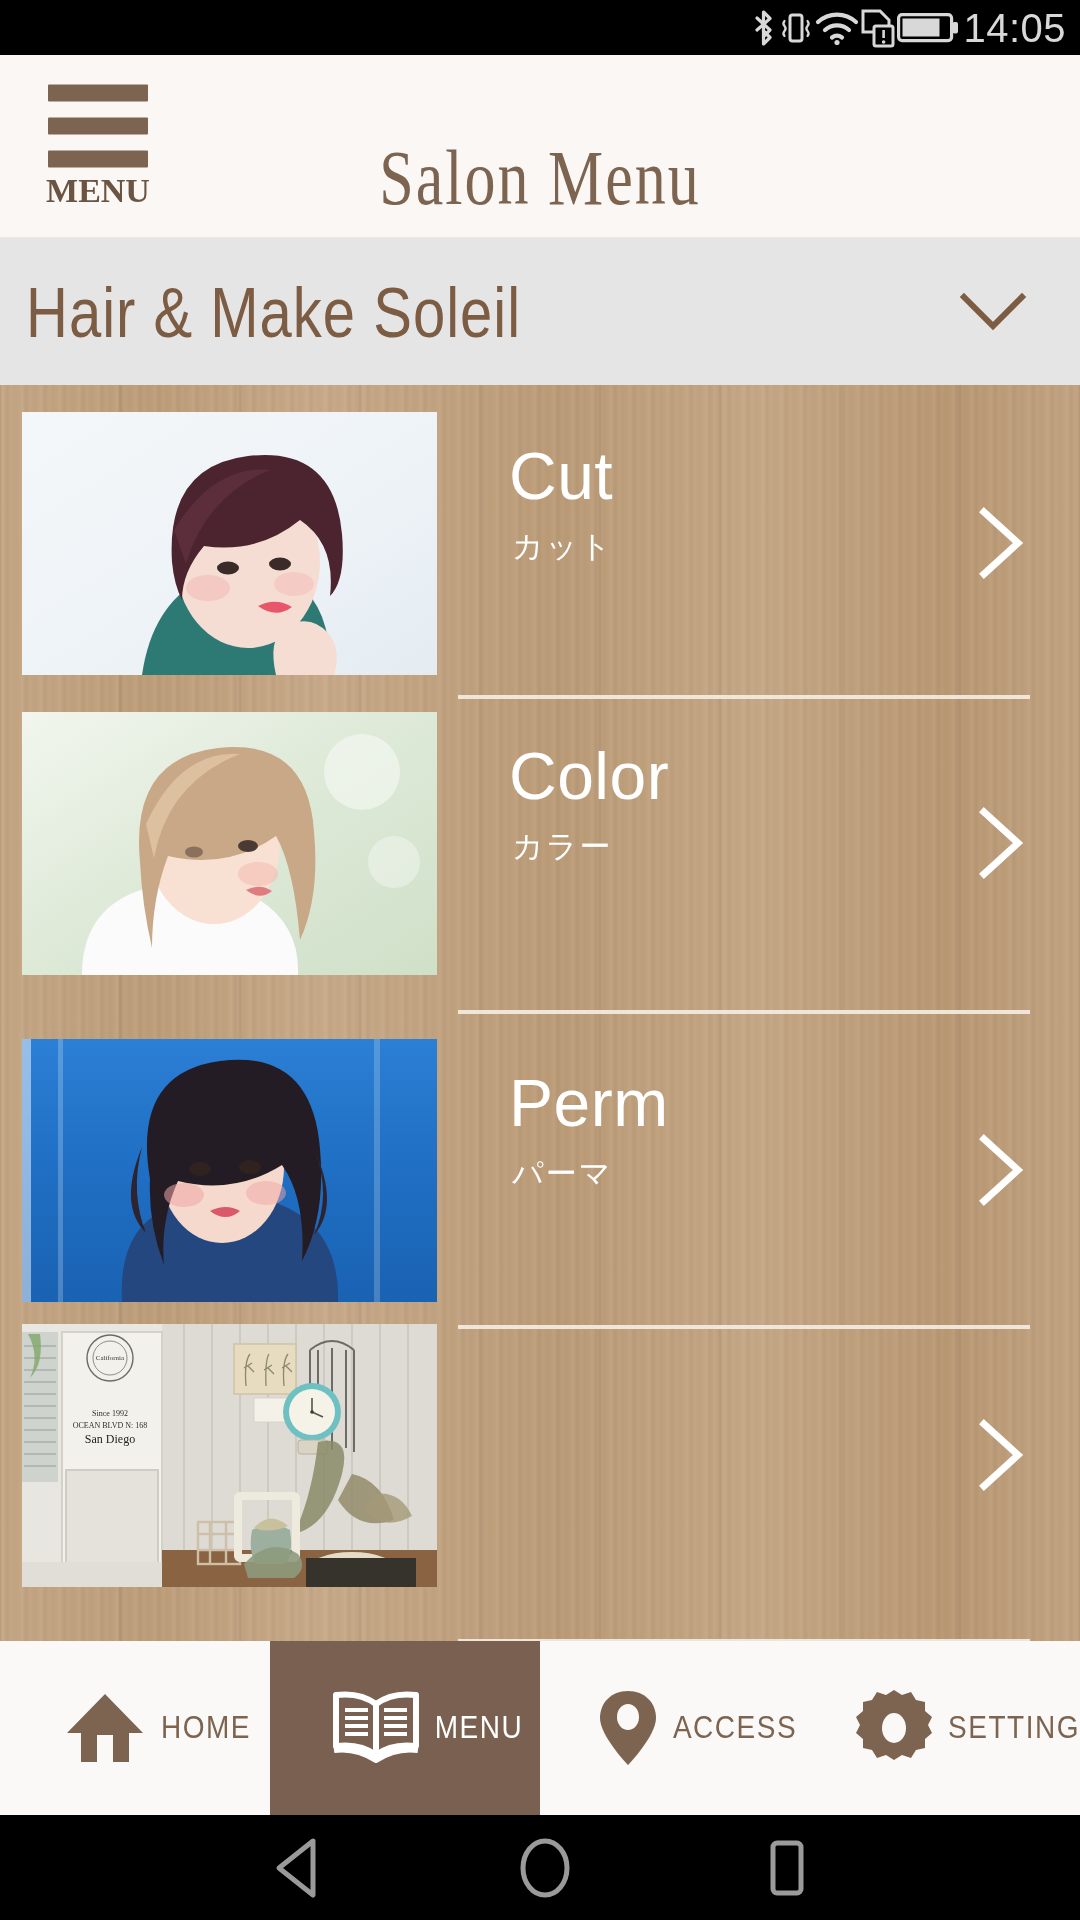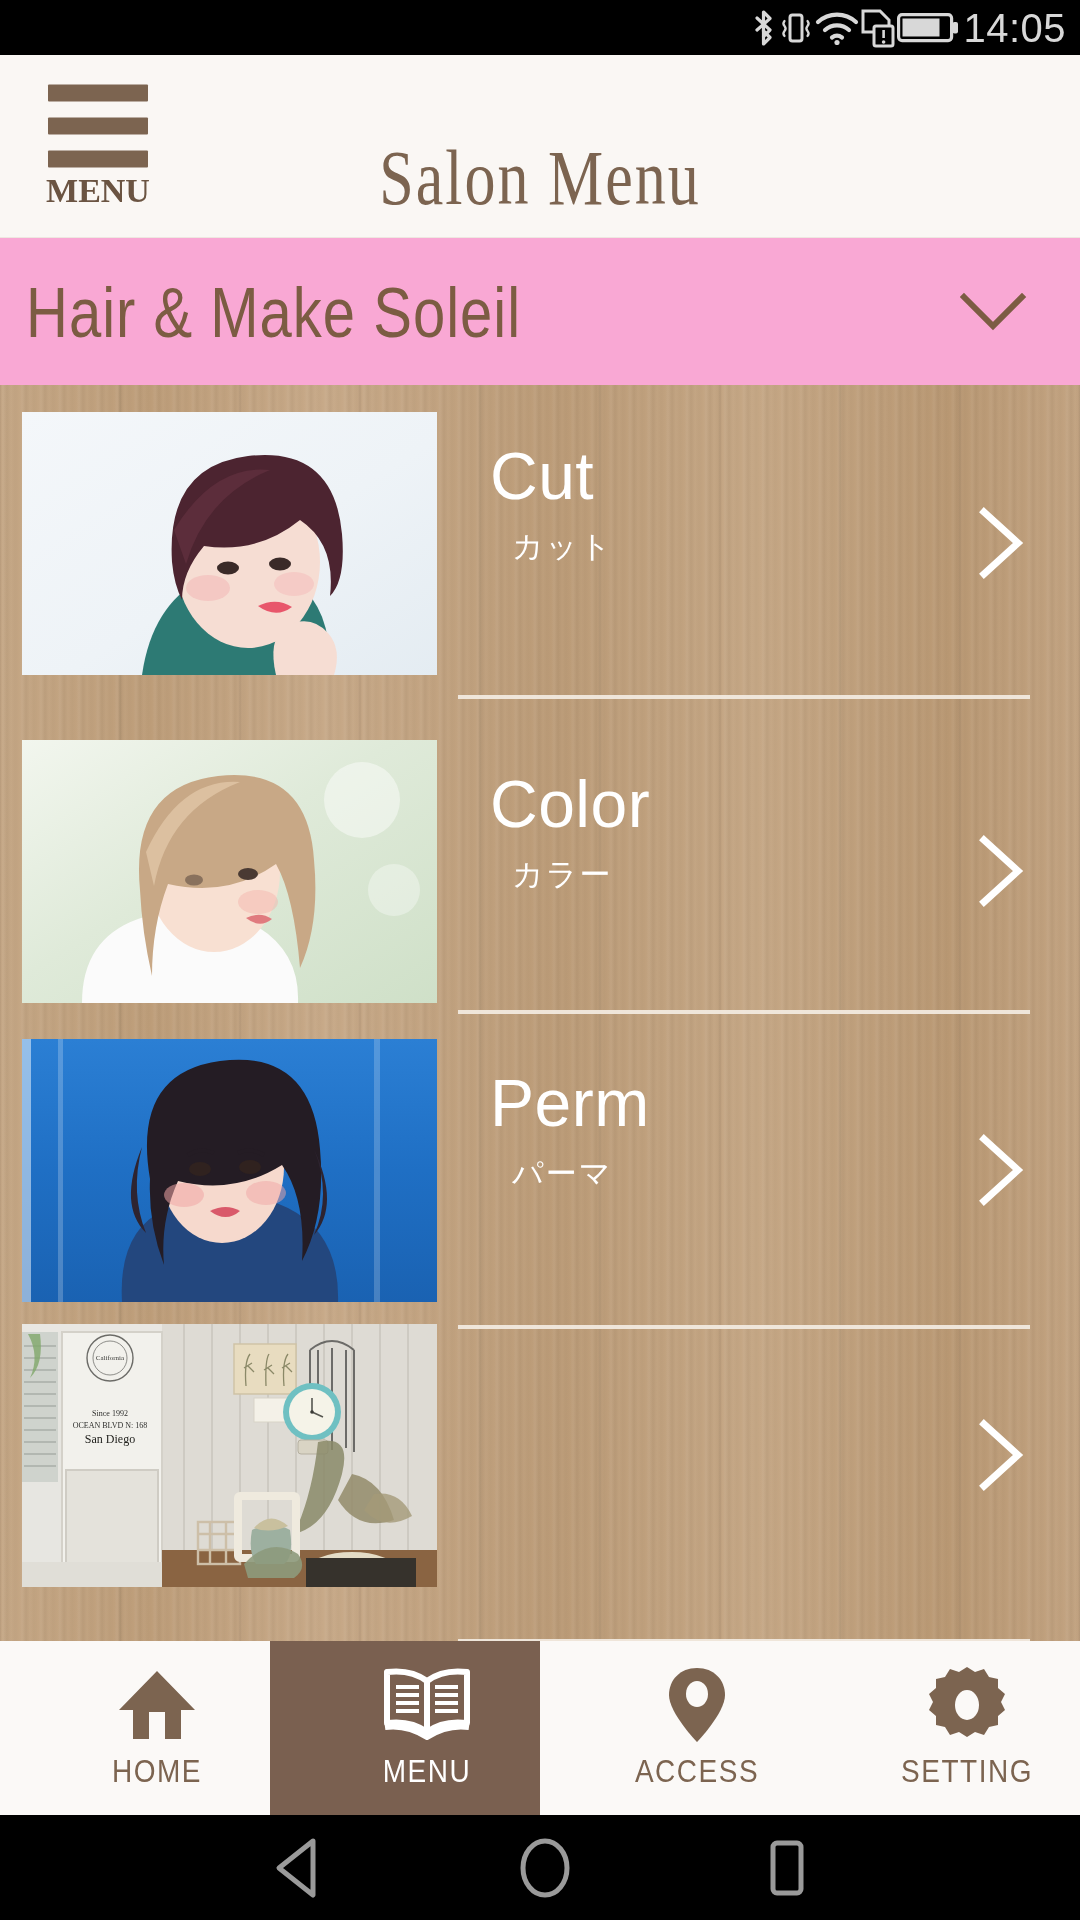--- a/index.html
+++ b/index.html
@@ -39,21 +39,21 @@
   .apptitle {
     position:absolute; left:0; width:1080px; text-align:center;
     color:#7c6450; font-size:62px; font-weight:300;
     font-family:"Liberation Serif", serif;
     letter-spacing:2px; transform:scaleY(1.25); top:88px;
   }
 
   
   .salonbar {
     position:absolute; top:238px; left:0; width:1080px; height:147px;
-    background:#f9a8d4; display:flex; align-items:center;
+    background:#e5e5e5; display:flex; align-items:center;
   }
   .salonname {
     margin-left:26px; color:#7c5c43; font-size:58px; font-weight:300;
     font-family:"Liberation Sans", sans-serif; letter-spacing:1px;
     transform:scaleY(1.22); transform-origin:left center;
   }
   .chevdown {
     position:absolute; right:52px; top:50%; transform:translateY(-50%);
     width:70px; height:44px;
   }
@@ -79,41 +79,41 @@
   .thumb {
     position:absolute; left:22px; width:415px; height:263px;
     overflow:hidden; background:#ddd;
   }
   .thumb .ph { position:absolute; inset:0; }
   .rowtext {
     position:absolute; left:490px; width:560px;
   }
   .row-en {
     color:#ffffff; font-size:66px; font-weight:300; line-height:1;
-    font-family:"Liberation Sans", sans-serif; letter-spacing:0.5px;
+    font-family:"Liberation Sans", sans-serif; letter-spacing:0.5px;margin-left:19px;
   }
   .row-ja {
     color:#ffffff; font-size:31px; font-weight:400; line-height:1;
     font-family:"Liberation Sans", sans-serif; letter-spacing:2px; margin-top:22px;margin-left:22px;
   }
   .rowarrow {
     position:absolute; right:52px; width:54px; height:76px;
   }
   .rowdivider {
     position:absolute; left:458px; width:572px; height:4px;
     background:#f3ece2; opacity:0.92;
   }
 
   
   .bottomnav {
     position:absolute; top:1641px; left:0; width:1080px; height:174px;
     display:flex; background:#fbf9f7;
   }
   .navtab {
-    flex:1; display:flex; flex-direction:column; align-items:center;
+    flex:1; display:flex; flex-direction:row; align-items:center;
     justify-content:center; gap:14px; position:relative;padding-left:44px;
   }
   .navtab.active { background:#7a6050; }
   .navtab .nicon { height:74px; display:flex; align-items:center; justify-content:center; }
   .navtab .nlabel {
     font-size:28px; letter-spacing:1.5px; color:#7c6450;
     font-family:"Liberation Sans", sans-serif; font-weight:400;
     transform:scaleY(1.12);
   }
   .navtab.active .nlabel { color:#ffffff; }
@@ -220,21 +220,21 @@
           <div class="row-ja">カット</div>
         </div>
         <div class="rowarrow" style="top:120px;">
           <svg width="54" height="76" viewBox="0 0 54 76">
               <path d="M10 7 L44 38 L10 69" fill="none" stroke="#ffffff" stroke-width="7" stroke-linecap="square"></path>
             </svg>
         </div>
       </div>
       <div class="rowdivider" style="top:310px;"></div>
 
-      <div class="menurow" style="top:328px;height:314px;">
+      <div class="menurow" style="top:300px;height:314px;">
         <div class="thumb" style="top:27px;">
           <svg class="ph" viewBox="0 0 415 263" preserveAspectRatio="xMidYMid slice">
             <defs>
               <linearGradient id="g2bg" x1="0" y1="0" x2="1" y2="1">
                 <stop offset="0%" stop-color="#f2f6ee"></stop>
                   <stop offset="45%" stop-color="#dfead9"></stop>
                   <stop offset="100%" stop-color="#cfe0c8"></stop>
               </linearGradient>
             </defs>
             <rect width="415" height="263" fill="url(#g2bg)"></rect>

